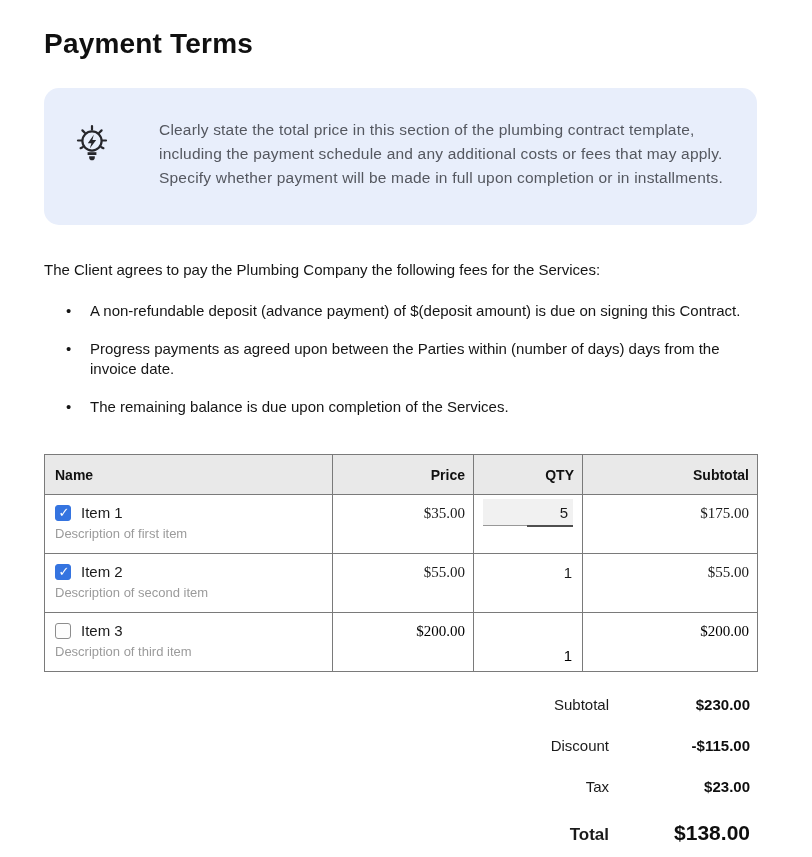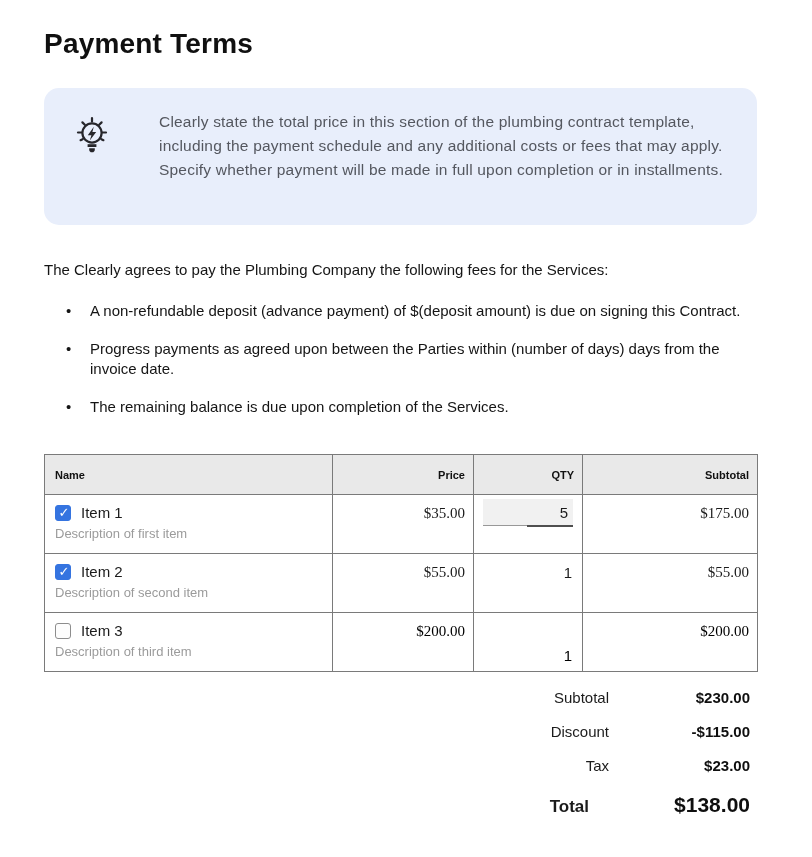--- a/index.html
+++ b/index.html
@@ -22,21 +22,21 @@
     letter-spacing: 0.2px;
   }
 
   
   .callout {
     margin-top: 31px;
     background: #e8eefb;
     border-radius: 15px;
     display: flex;
     align-items: flex-start;
-    padding: 22px 28px 20px 26px;
+    padding: 30px 28px 20px 26px;
     min-height: 137px;
   }
   .callout-icon-wrap {
     width: 44px;
     flex: none;
     margin-top: 3px;
     margin-right: 45px;
   }
   .callout-text {
     font-size: 15.5px;
@@ -82,21 +82,21 @@
   table.items-table th, table.items-table td {
     border: 1px solid #7a7a7a;
   }
   col.c-name { width: 288px; }
   col.c-price { width: 141px; }
   col.c-qty { width: 109px; }
   col.c-subtotal { width: 175px; }
   th {
     background: #e9e9e9;
     height: 40px;
-    font-size: 11px;
+    font-size: 14px;
     font-weight: bold;
     color: #111;
     padding: 0 8px 0 10px;
     text-align: right;
   }
   th.th-name { text-align: left; }
   td {
     height: 59px;
     vertical-align: top;
     font-size: 15px;
@@ -163,22 +163,22 @@
   
   .summary { margin-top: 16px; }
   .summary-row {
     display: flex;
     justify-content: flex-end;
     align-items: baseline;
     padding-right: 7px;
     margin-bottom: 14px;
   }
   .summary-label { font-size: 15px; line-height: 20px; color: #1b1b1b; text-align: right; }
-  .summary-value { width: 141px; font-size: 15px; line-height: 20px; font-weight: bold; color: #0f0f0f; text-align: right; }
-  .summary-row.total-row { margin-top: 19px; gap: 20px; }
+  .summary-value { width: 141px; font-size: 15px; line-height: 20px; font-weight: bold; color: #0f0f0f; text-align: right; margin-top: 7px; }
+  .summary-row.total-row { margin-top: 19px; }
   .total-row .summary-label { font-size: 17px; font-weight: bold; }
   .total-row .summary-value { font-size: 21px; }
 </style>
 </head>
 <body>
 
 <div class="content">
 
   <h1 class="page-title">Payment Terms</h1>
 
@@ -196,21 +196,21 @@
         </g>
         <circle cx="22" cy="20" r="9.6" stroke="#26262b" stroke-width="2.2" fill="none"></circle>
         <path d="M23.8 13.8 L17.8 22.2 H21.4 L19.8 27.6 L26.2 19.0 H22.4 Z" fill="#26262b"></path>
         <path d="M17.6 31.2 H26.4 V34 H17.6 Z" fill="#26262b"></path>
         <path d="M19.2 35.2 H24.8 V36.4 A2.8 2.8 0 0 1 22 39.2 A2.8 2.8 0 0 1 19.2 36.4 Z" fill="#26262b"></path>
       </svg>
     </div>
     <p class="callout-text">Clearly state the total price in this section of the plumbing contract template, including the payment schedule and any additional costs or fees that may apply. Specify whether payment will be made in full upon completion or in installments.</p>
   </div>
 
-  <p class="intro">The Clearly agrees to pay the Plumbing Company the following fees for the Services:</p>
+  <p class="intro">The Client agrees to pay the Plumbing Company the following fees for the Services:</p>
 
   <ul class="fees-list">
     <li><span class="li-text">A non-refundable deposit (advance payment) of $(deposit amount) is due on signing this Contract.</span></li>
     <li><span class="li-text">Progress payments as agreed upon between the Parties within (number of days) days from the invoice date.</span></li>
     <li><span class="li-text">The remaining balance is due upon completion of the Services.</span></li>
   </ul>
 
   <table class="items-table">
     <colgroup>
       <col class="c-name">

